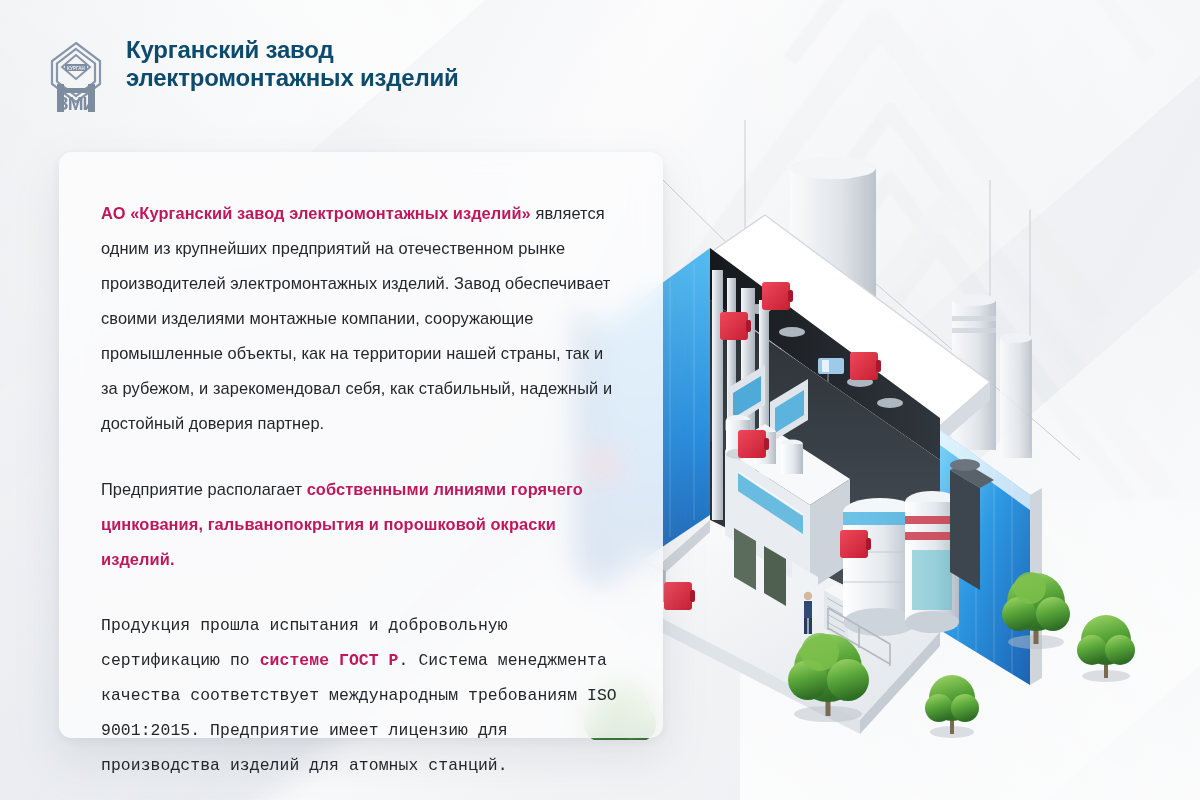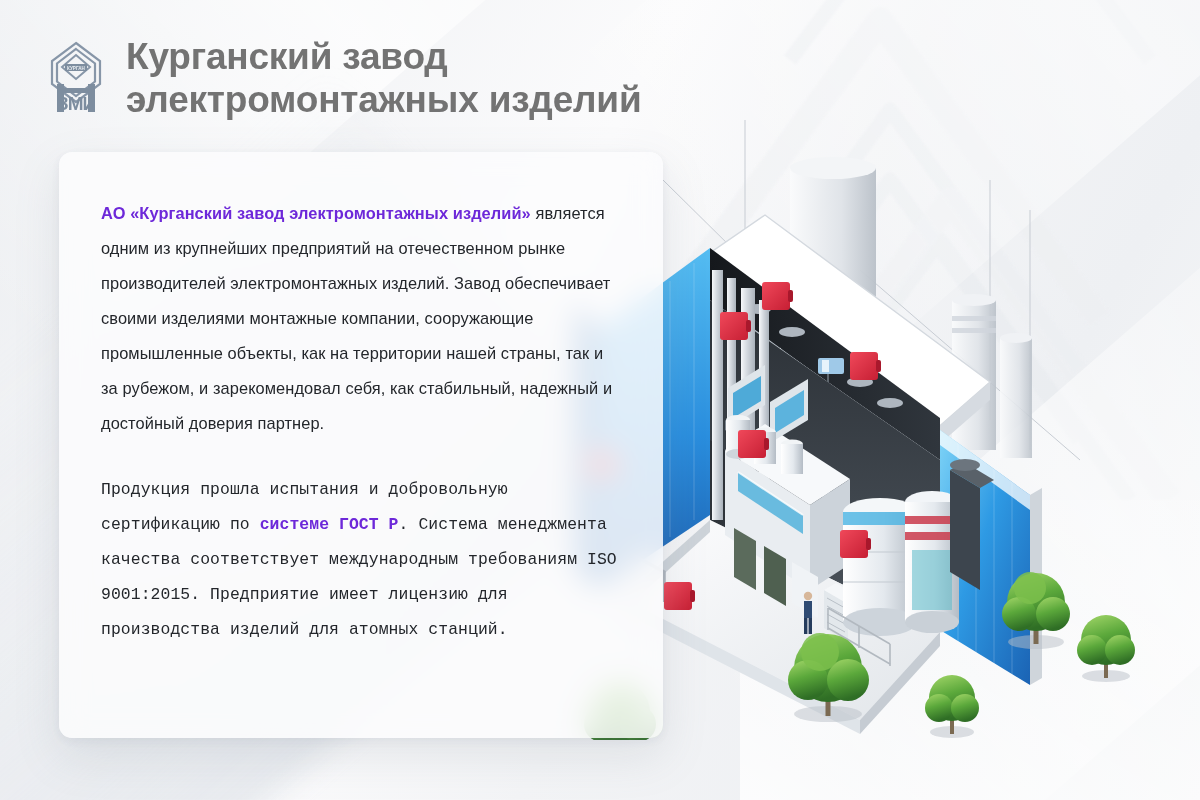--- a/index.html
+++ b/index.html
@@ -36,21 +36,21 @@
   }
   .shade-b{
     position:absolute; right:-160px; bottom:-120px; width:620px; height:420px;
     background:linear-gradient(210deg,rgba(255,255,255,0),rgba(255,255,255,.96));
   }
 
   
   .header{ position:absolute; left:48px; top:36px; display:flex; align-items:flex-start; gap:22px; z-index:9; }
   .logo{ width:56px; height:76px; margin-top:4px; }
   .title{
-    color:#737373; font-weight:bold; font-size:37px; line-height:1.16;
+    color:#0c4a6e; font-weight:bold; font-size:24px; line-height:1.16;
     letter-spacing:-.2px; white-space:pre-line;
   }
 
   
   .illus{ position:absolute; left:560px; top:120px; width:640px; height:620px; }
 
   
   .card{
     position:absolute; left:59px; top:152px; width:604px; height:586px;
     background:rgba(252,252,253,.86);
@@ -58,21 +58,21 @@
     border-radius:13px;
     box-shadow:0 18px 46px rgba(120,130,145,.16), 0 3px 10px rgba(120,130,145,.10);
     z-index:6;
   }
   .card-inner{ padding:44px 42px 40px 42px; }
   .para{
     color:#23262b; font-size:16.4px; line-height:35px;
     letter-spacing:.005em;
   }
   .para + .para{ margin-top:31px; }
-  .para b{ font-weight:bold; color:#6d28d9; }
+  .para b{ font-weight:bold; color:#be185d; }
   .p1{ max-width:520px; }
   .p2{ max-width:520px; }
   .p3{ max-width:528px;font-family:Liberation Mono, monospace; }
 </style>
 </head>
 <body>
 
 <div class="stage">
 
   <div class="bg-base"></div>
@@ -413,17 +413,18 @@
         <circle cx="0" cy="22" r="30" fill="url(#treeG)"></circle>
         <circle cx="-18" cy="34" r="18" fill="url(#treeG)"></circle>
         <circle cx="18" cy="34" r="18" fill="url(#treeG)"></circle>
       </g>
     </g>
   </svg>
 
   <div class="card">
     <div class="card-inner">
       <p class="para p1"><b>АО «Курганский завод электромонтажных изделий» </b><span>является одним из крупнейших предприятий на отечественном рынке производителей электромонтажных изделий. Завод обеспечивает своими изделиями монтажные компании, сооружающие промышленные объекты, как на территории нашей страны, так и за рубежом, и зарекомендовал себя, как стабильный, надежный и достойный доверия партнер.</span></p>
+      <p class="para p2"><span>Предприятие располагает </span><b>собственными линиями горячего цинкования, гальванопокрытия и порошковой окраски изделий.</b></p>
       <p class="para p3"><span>Продукция прошла испытания и добровольную сертификацию по </span><b>системе ГОСТ Р</b><span>. Система менеджмента качества соответствует международным требованиям ISO 9001:2015. Предприятие имеет лицензию для производства изделий для атомных станций.</span></p>
     </div>
   </div>
 
 </div>
 
 </body></html>

